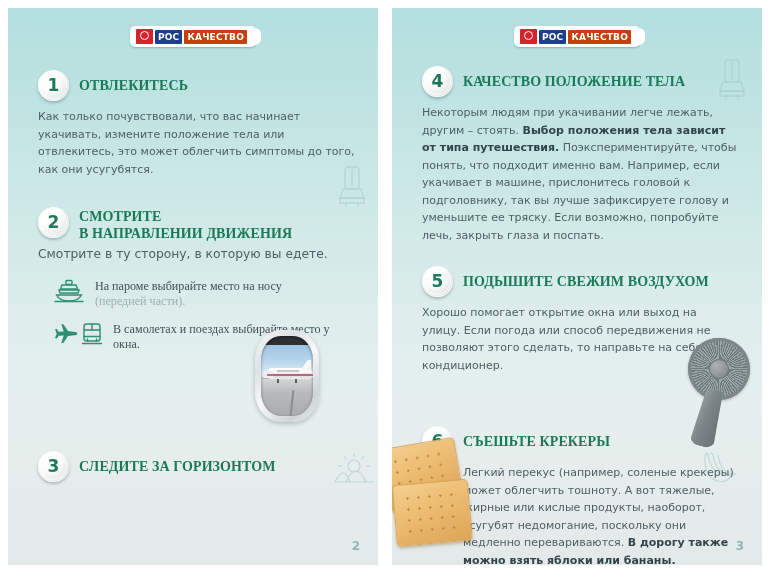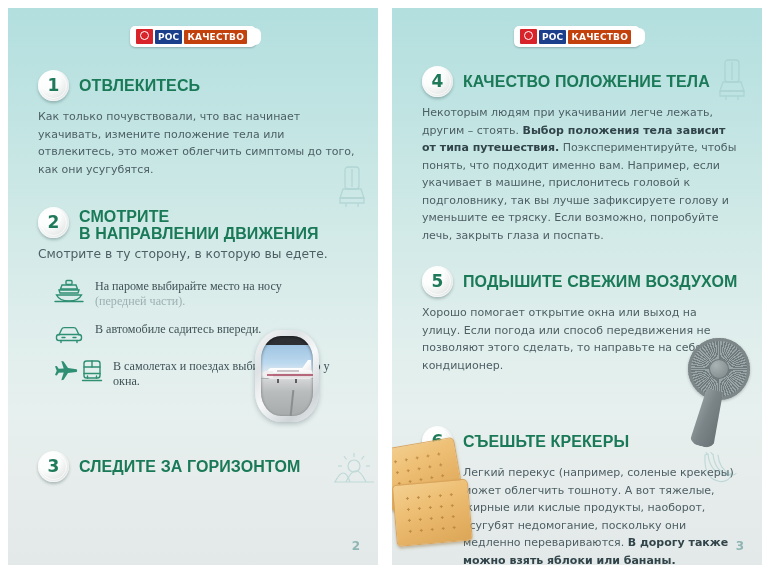--- a/index.html
+++ b/index.html
@@ -59,23 +59,23 @@
     display:flex;align-items:center;justify-content:center;
     font-size:17px;font-weight:bold;color:#1f7a5a;line-height:1;
     font-family:"DejaVu Sans","Liberation Sans",sans-serif;
   }
   .num::before{
     content:"";position:absolute;inset:2px;border-radius:50%;
     border:1px solid rgba(255,255,255,.75);
   }
 
   .title{
-    color:#1a7a57;font-weight:bold;font-size:16px;line-height:17px;
+    color:#1a7a57;font-weight:bold;font-size:14px;line-height:17px;
     letter-spacing:.1px;padding-top:7px;
-    font-family:Liberation Sans, sans-serif;
+    font-family:Liberation Serif, serif;
   }
   .title.two-line{padding-top:1px;}
 
   .body-text{
     margin-top:7px;color:#4d5f64;font-size:11px;line-height:17.5px;
     font-family:"DejaVu Sans","Liberation Sans",sans-serif;
   }
   .body-text b{color:#31444a;font-weight:bold;}
   .sub-line{margin-top:4px;color:#4d5f64;font-size:12.3px;line-height:17.5px;}
 
@@ -227,33 +227,20 @@
               <path d="M2.5 16h25c-2 4-6 6-12.5 6S4.5 20 2.5 16z"></path>
               <line x1="1" y1="22.5" x2="29" y2="22.5"></line>
             </svg>
           </span>
           <span class="btxt">
             <span>На пароме выбирайте место на носу</span><br>
             <span class="muted">(передней части).</span>
           </span>
         </div>
 
-        <div class="bullet">
-          <span class="ico">
-            <svg width="30" height="20" viewBox="0 0 30 20" fill="none" stroke="#2e8f72" stroke-width="1.4" stroke-linecap="round">
-              <path d="M5 11l2.5-5.5C8 4.3 9 3.6 10.3 3.6h9.4c1.3 0 2.3.7 2.8 1.9L25 11"></path>
-              <rect x="2.5" y="10.5" width="25" height="6" rx="2.5"></rect>
-              <line x1="8" y1="13.5" x2="11" y2="13.5"></line>
-              <line x1="19" y1="13.5" x2="22" y2="13.5"></line>
-              <line x1="7" y1="16.5" x2="7" y2="18.5"></line>
-              <line x1="23" y1="16.5" x2="23" y2="18.5"></line>
-            </svg>
-          </span>
-          <span class="btxt">В автомобиле садитесь впереди.</span>
-        </div>
 
         <div class="bullet">
           <span class="ico dual">
             <svg width="24" height="22" viewBox="0 0 24 22" fill="#2e8f72">
               <path d="M22.5 9.2 14 8.1 9.6 1.4 7.3 1l2.4 7.6-5 .1L2.8 6 1 6.3l1.7 4.4L1 15.1l1.8.3 1.9-2.7 5-.1-2.4 7.6 2.3-.4L14 13l8.5-1.1c.9-.1.9-2.5 0-2.7z"></path>
             </svg>
             <svg width="22" height="24" viewBox="0 0 22 24" fill="none" stroke="#2e8f72" stroke-width="1.4" stroke-linecap="round">
               <rect x="3" y="2" width="16" height="17" rx="2.5"></rect>
               <line x1="3" y1="8" x2="19" y2="8"></line>
               <line x1="11" y1="2" x2="11" y2="8"></line>

